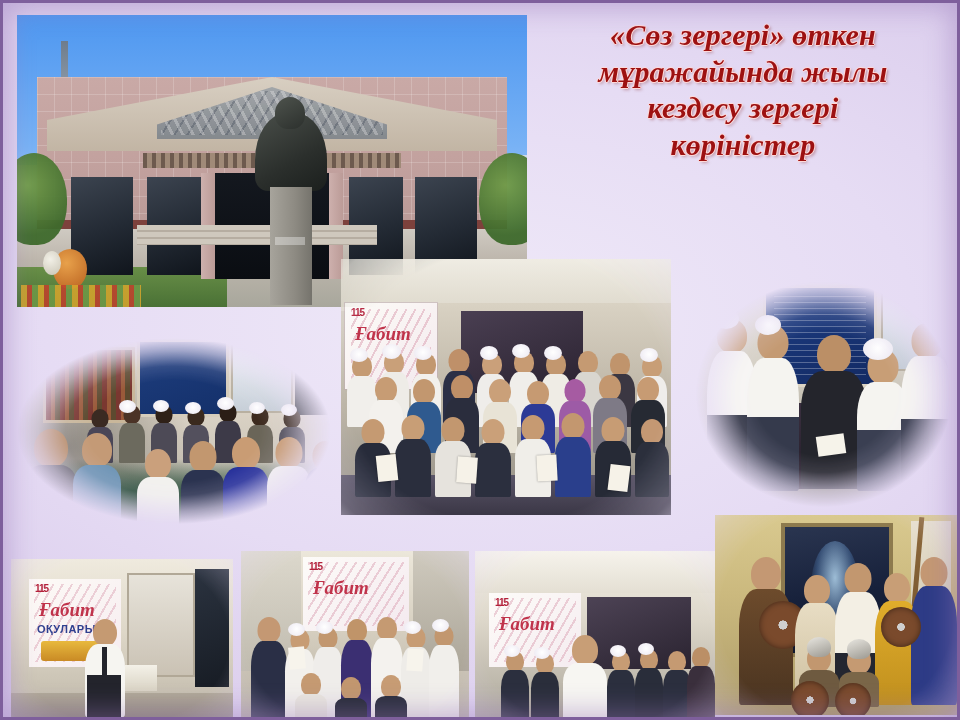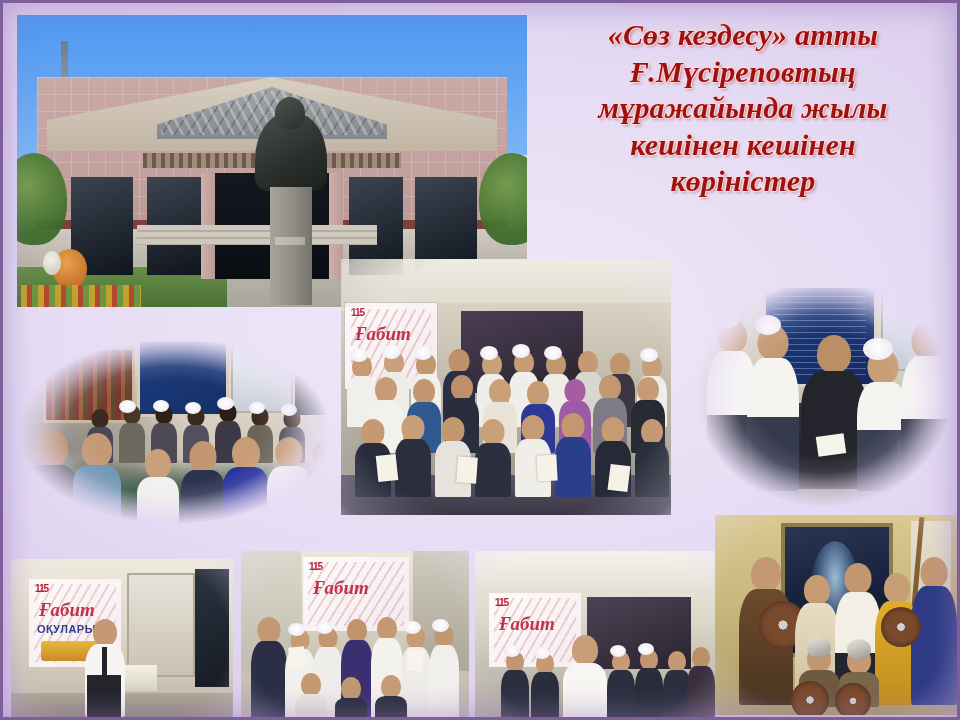--- a/index.html
+++ b/index.html
@@ -683,21 +683,20 @@
         <div class="h" style="width:24px;height:27px;background:#c59a72;"></div>
         <div class="t" style="top:25px;background:#7a6648;"></div>
         </div>
       <div class="helmet" style="left:132px;top:124px;width:24px;height:20px;"></div>
       <div class="shield" style="left:76px;top:166px;width:38px;height:38px;"></div>
       <div class="shield" style="left:120px;top:168px;width:36px;height:36px;"></div>
     </div>
   </div>
 
   <div id="title">
-    <span class="ln">«Сөз кездесу» атты</span>
-    <span class="ln">Ғ.Мүсіреповтың</span>
+    <span class="ln">«Сөз зергері» өткен</span>
     <span class="ln">мұражайында жылы</span>
-    <span class="ln">кешінен кешінен</span>
+    <span class="ln">кездесу зергері</span>
     <span class="ln">көріністер</span>
   </div>
 
 
 </div>
 
 </body></html>

